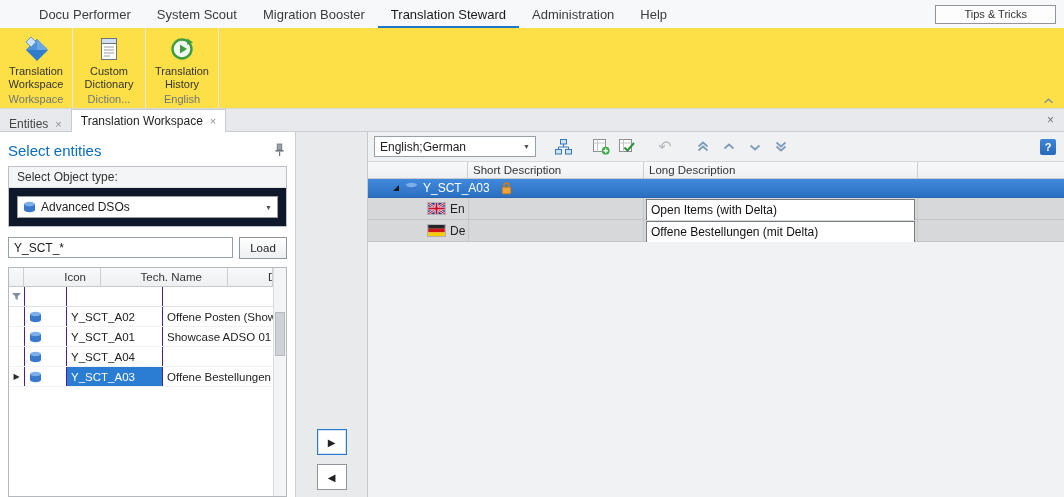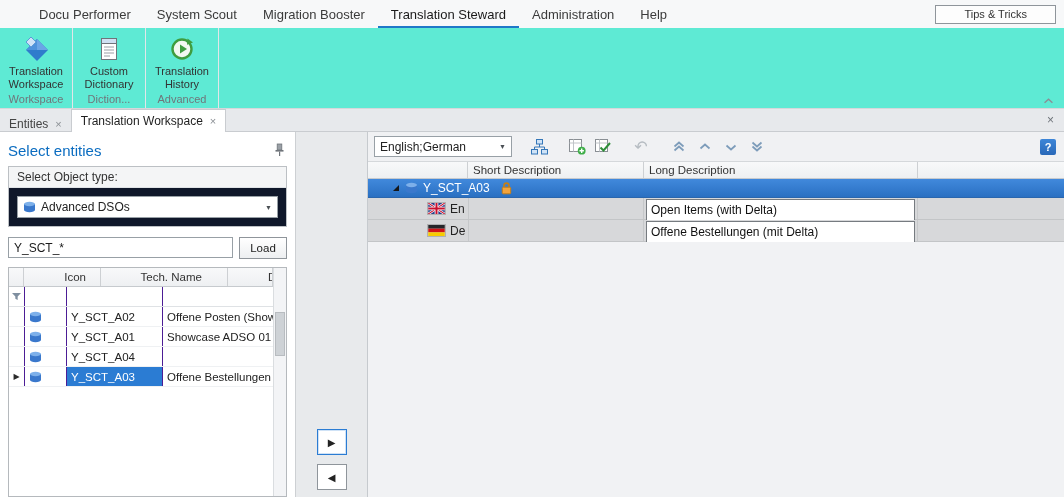--- a/index.html
+++ b/index.html
@@ -8,21 +8,21 @@
          background:#e8eaec; display:flex; flex-direction:column; }
 
   
   .menubar { height:28px; background:#f7f8f9; display:flex; align-items:center; padding:0 8px 0 26px; flex:0 0 auto; }
   .menu-item { padding:6px 13px 4px; font-size:13px; color:#3b3b3b; cursor:default; border-bottom:2px solid transparent; }
   .menu-item.active { color:#1a1a1a; border-bottom:2px solid #1f78c8; }
   .tips-btn { margin-left:auto; border:1px solid #8f959b; background:#fdfdfd; font-size:11px; color:#333;
               padding:2px 28px; height:19px; display:flex; align-items:center; }
 
   
-  .ribbon { background:#5eead4; border-bottom:1px solid #d5d8db; position:relative; flex:0 0 auto; }
+  .ribbon { background:#fde047; border-bottom:1px solid #d5d8db; position:relative; flex:0 0 auto; }
   .ribbon-row { display:flex; }
   .ribbon-group { width:73px; border-right:1px solid #e3e6e9; display:flex; flex-direction:column; }
   .ribbon-btn { flex:1; display:flex; flex-direction:column; align-items:center; padding-top:5px; cursor:default; }
   .rb-icon { height:32px; display:flex; align-items:center; justify-content:center; }
   .rb-line { font-size:11px; color:#333; line-height:13px; }
   .ribbon-group-label { height:17px; text-align:center; font-size:11px; color:#70757a; line-height:16px; }
   .ribbon-collapse { position:absolute; right:10px; bottom:3px; color:#8a9096; cursor:pointer; line-height:0; }
 
   
   .tabbar { height:23px; background:#e7e9ec; display:flex; align-items:flex-end; border-bottom:1px solid #c9ccd0; flex:0 0 auto; }
@@ -75,21 +75,21 @@
   
   .gap-col { width:71px; display:flex; flex-direction:column; align-items:center; justify-content:flex-end;
              gap:9px; padding-bottom:7px; flex:0 0 auto; }
   .transfer-btn { width:30px; height:26px; background:#fff; border:1px solid #8f959b; font-size:10px; color:#222;
                   display:flex; align-items:center; justify-content:center; cursor:pointer; }
   .transfer-btn.focused { border:1px solid #2b7cd3; box-shadow:inset 0 0 0 1px #cfe2f6; }
 
   
   .right-panel { flex:1; display:flex; flex-direction:column; background:#f0f1f3; border-left:1px solid #c6cace; min-height:0; }
   .rp-toolbar { height:29px; display:flex; align-items:center; gap:4px; padding:3px 8px 3px 6px; flex:0 0 auto; }
-  .lang-combo { width:138px; height:21px; }
+  .lang-combo { width:162px; height:21px; }
   .tool-btn { width:22px; height:22px; display:flex; align-items:center; justify-content:center; cursor:pointer; }
   .tb-sep { width:8px; }
   .undo-glyph { color:#b6bcc2; font-size:16px; }
   .nav { color:#7d9cba; line-height:0; }
   .flip { transform:rotate(180deg); }
   .help-btn { margin-left:auto; width:16px; height:16px; background:linear-gradient(#3d86d8,#2968b8); color:#fff;
               border-radius:2px; font-size:11px; font-weight:bold; display:flex; align-items:center; justify-content:center; cursor:pointer; }
 
   .rp-grid { flex:1; display:flex; flex-direction:column; min-height:0; }
   .g-header { display:flex; height:18px; background:linear-gradient(#f8f9fa,#eef0f2); border-top:1px solid #d5d8db;
@@ -196,21 +196,21 @@
         <span class="rb-icon">
           <svg width="26" height="26" viewBox="0 0 26 26">
             <circle cx="13" cy="13" r="9.5" fill="#f2f8f1" stroke="#3f9d3f" stroke-width="2.4"></circle>
             <polygon points="11,8.5 18,13 11,17.5" fill="#3f9d3f"></polygon>
             <polygon points="18.5,2.5 24,6.5 18,8.8" fill="#3f9d3f"></polygon>
           </svg>
         </span>
         <span class="rb-line">Translation</span>
         <span class="rb-line">History</span>
       </div>
-      <div class="ribbon-group-label">Advanced</div>
+      <div class="ribbon-group-label">English</div>
     </div>
   </div>
   <span class="ribbon-collapse">
     <svg width="11" height="7" viewBox="0 0 12 8" style="color:#8a9096">
         <use href="#chev-up"></use>
       </svg>
   </span>
 </div>
 
 <div class="tabbar">

